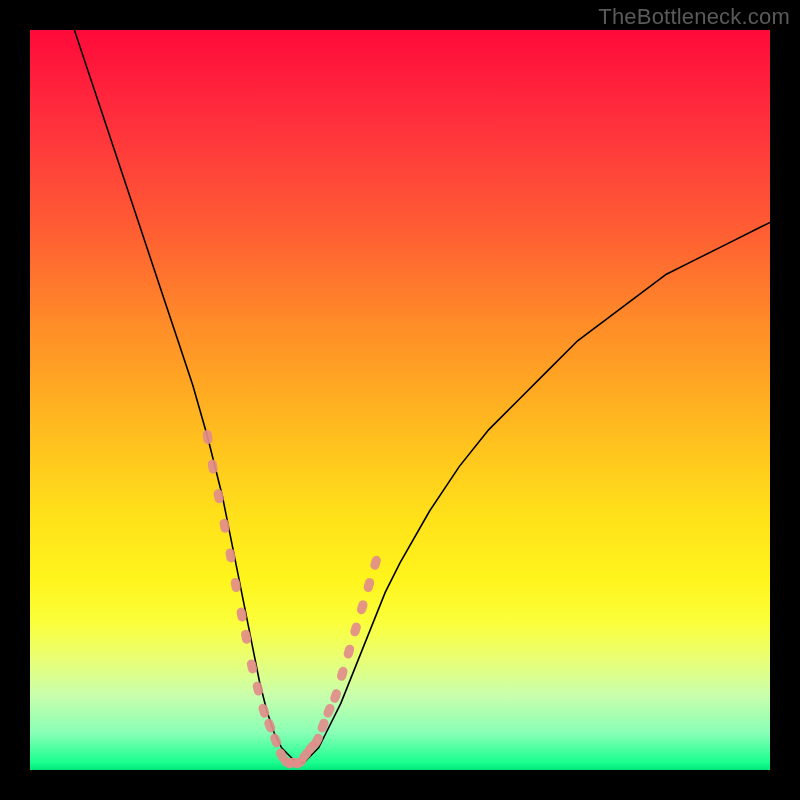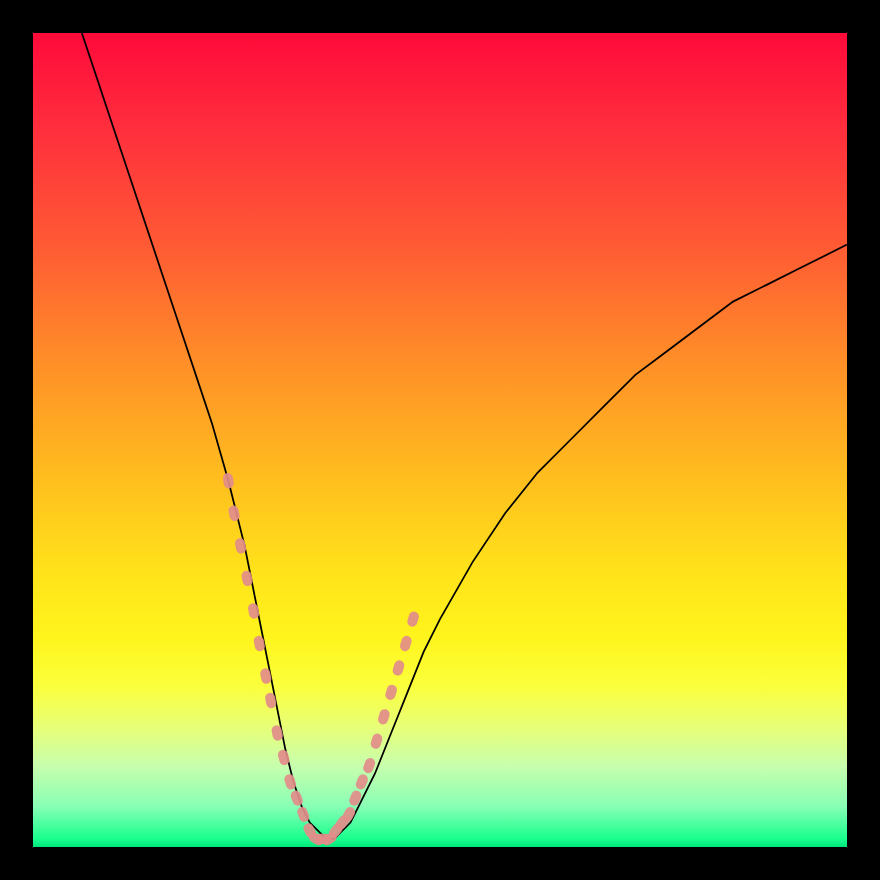--- a/index.html
+++ b/index.html
@@ -51,20 +51,21 @@
     position: absolute;
     inset: 0;
     width: 100%;
     height: 100%;
   }
 </style>
 </head>
 <body>
 
 <div class="container">
+  <div class="watermark">TheBottleneck.com</div>
   <div class="plot">
     <div class="gradient-bg"></div>
     <svg class="overlay" viewBox="0 0 100 100" preserveAspectRatio="none">
       <path id="curve-path" fill="none" stroke="#000000" stroke-width="1.6" vector-effect="non-scaling-stroke" d="M6.00 0.00 L8.00 6.00 L10.00 12.00 L12.00 18.00 L14.00 24.00 L16.00 30.00 L18.00 36.00 L20.00 42.00 L22.00 48.00 L24.00 55.00 L26.00 63.00 L27.00 68.00 L28.00 73.00 L29.00 78.00 L30.00 83.00 L31.00 88.00 L32.00 92.00 L33.00 95.00 L34.00 97.00 L35.00 98.00 L36.00 99.00 L37.00 99.00 L38.00 98.00 L39.00 97.00 L40.00 95.00 L42.00 91.00 L44.00 86.00 L46.00 81.00 L48.00 76.00 L50.00 72.00 L54.00 65.00 L58.00 59.00 L62.00 54.00 L66.00 50.00 L70.00 46.00 L74.00 42.00 L78.00 39.00 L82.00 36.00 L86.00 33.00 L90.00 31.00 L94.00 29.00 L98.00 27.00 L100.00 26.00"></path>
       <g id="markers">
           <rect x="23.050" y="54.380" width="1.900" height="1.240" rx="0.620" ry="0.620" fill="#e28d8a" fill-opacity="0.92" transform="rotate(80.1 24.000 55.000)"></rect>
           <rect x="23.750" y="58.380" width="1.900" height="1.240" rx="0.620" ry="0.620" fill="#e28d8a" fill-opacity="0.92" transform="rotate(79.4 24.700 59.000)"></rect>
           <rect x="24.550" y="62.380" width="1.900" height="1.240" rx="0.620" ry="0.620" fill="#e28d8a" fill-opacity="0.92" transform="rotate(78.7 25.500 63.000)"></rect>
           <rect x="25.350" y="66.380" width="1.900" height="1.240" rx="0.620" ry="0.620" fill="#e28d8a" fill-opacity="0.92" transform="rotate(78.7 26.300 67.000)"></rect>
           <rect x="26.150" y="70.380" width="1.900" height="1.240" rx="0.620" ry="0.620" fill="#e28d8a" fill-opacity="0.92" transform="rotate(79.4 27.100 71.000)"></rect>

